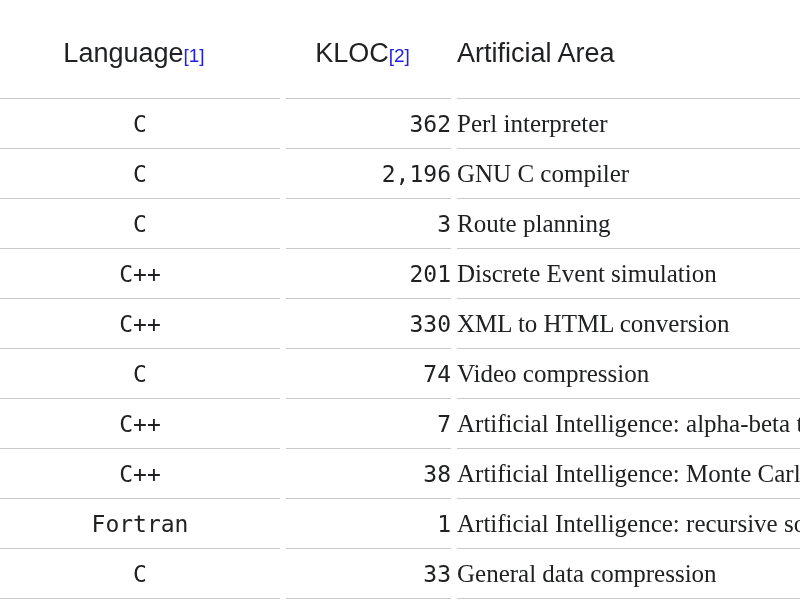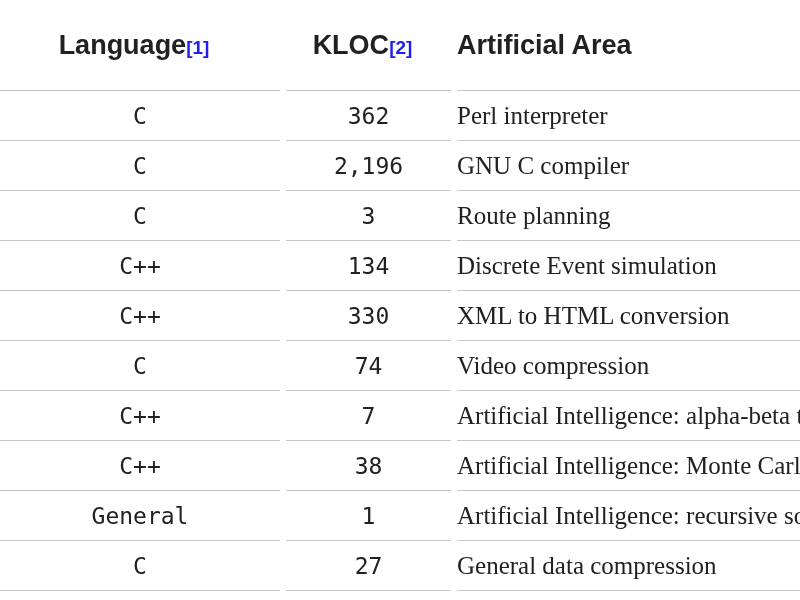--- a/index.html
+++ b/index.html
@@ -33,22 +33,22 @@
   }
 
   col.col-language { width: 280px; }
   col.col-kloc     { width: 165px; }
   col.col-area     { width: 720px; }
 
   table.benchmark thead th {
     border: 0;
     border-bottom: 1px solid #c8c8c8;
     height: 90px;
-    padding: 0 12px 0 0;
-    font-weight: bold;
+    padding: 8px 12px 0 0;
+    font-weight: normal;
     font-size: 27px;
     font-family: "Liberation Sans", sans-serif;
     color: #202122;
     vertical-align: middle;
     white-space: nowrap;
   }
 
   th.head-language { text-align: center; padding-right: 46px; }
   th.head-kloc     { text-align: center;  padding-right: 10px; }
   th.head-area     { text-align: left;   padding-left: 31px; padding-right: 0; }
@@ -74,21 +74,21 @@
     font-family: "DejaVu Sans Mono", "Liberation Mono", monospace;
     font-size: 23px;
     text-align: center;
     padding-right: 46px;
     color: #202122;
   }
 
   td.cell-kloc {
     font-family: "DejaVu Sans Mono", "Liberation Mono", monospace;
     font-size: 23px;
-    text-align: center;
+    text-align: right;
     padding-right: 10px;
     color: #202122;
   }
 
   td.cell-area {
     font-family: "Liberation Serif", "DejaVu Serif", serif;
     font-size: 25px;
     text-align: left;
     padding-left: 31px;
     color: #202122;
@@ -122,21 +122,21 @@
         <td class="cell-kloc">2,196</td>
         <td class="cell-area">GNU C compiler</td>
       </tr>
       <tr>
         <td class="cell-language">C</td>
         <td class="cell-kloc">3</td>
         <td class="cell-area">Route planning</td>
       </tr>
       <tr>
         <td class="cell-language">C++</td>
-        <td class="cell-kloc">134</td>
+        <td class="cell-kloc">201</td>
         <td class="cell-area">Discrete Event simulation</td>
       </tr>
       <tr>
         <td class="cell-language">C++</td>
         <td class="cell-kloc">330</td>
         <td class="cell-area">XML to HTML conversion</td>
       </tr>
       <tr>
         <td class="cell-language">C</td>
         <td class="cell-kloc">74</td>
@@ -146,24 +146,24 @@
         <td class="cell-language">C++</td>
         <td class="cell-kloc">7</td>
         <td class="cell-area">Artificial Intelligence: alpha-beta tree search</td>
       </tr>
       <tr>
         <td class="cell-language">C++</td>
         <td class="cell-kloc">38</td>
         <td class="cell-area">Artificial Intelligence: Monte Carlo tree search</td>
       </tr>
       <tr>
-        <td class="cell-language">General</td>
+        <td class="cell-language">Fortran</td>
         <td class="cell-kloc">1</td>
         <td class="cell-area">Artificial Intelligence: recursive solution generator</td>
       </tr>
       <tr>
         <td class="cell-language">C</td>
-        <td class="cell-kloc">27</td>
+        <td class="cell-kloc">33</td>
         <td class="cell-area">General data compression</td>
       </tr>
     </tbody>
   </table>
 </div>
 
 </body></html>

